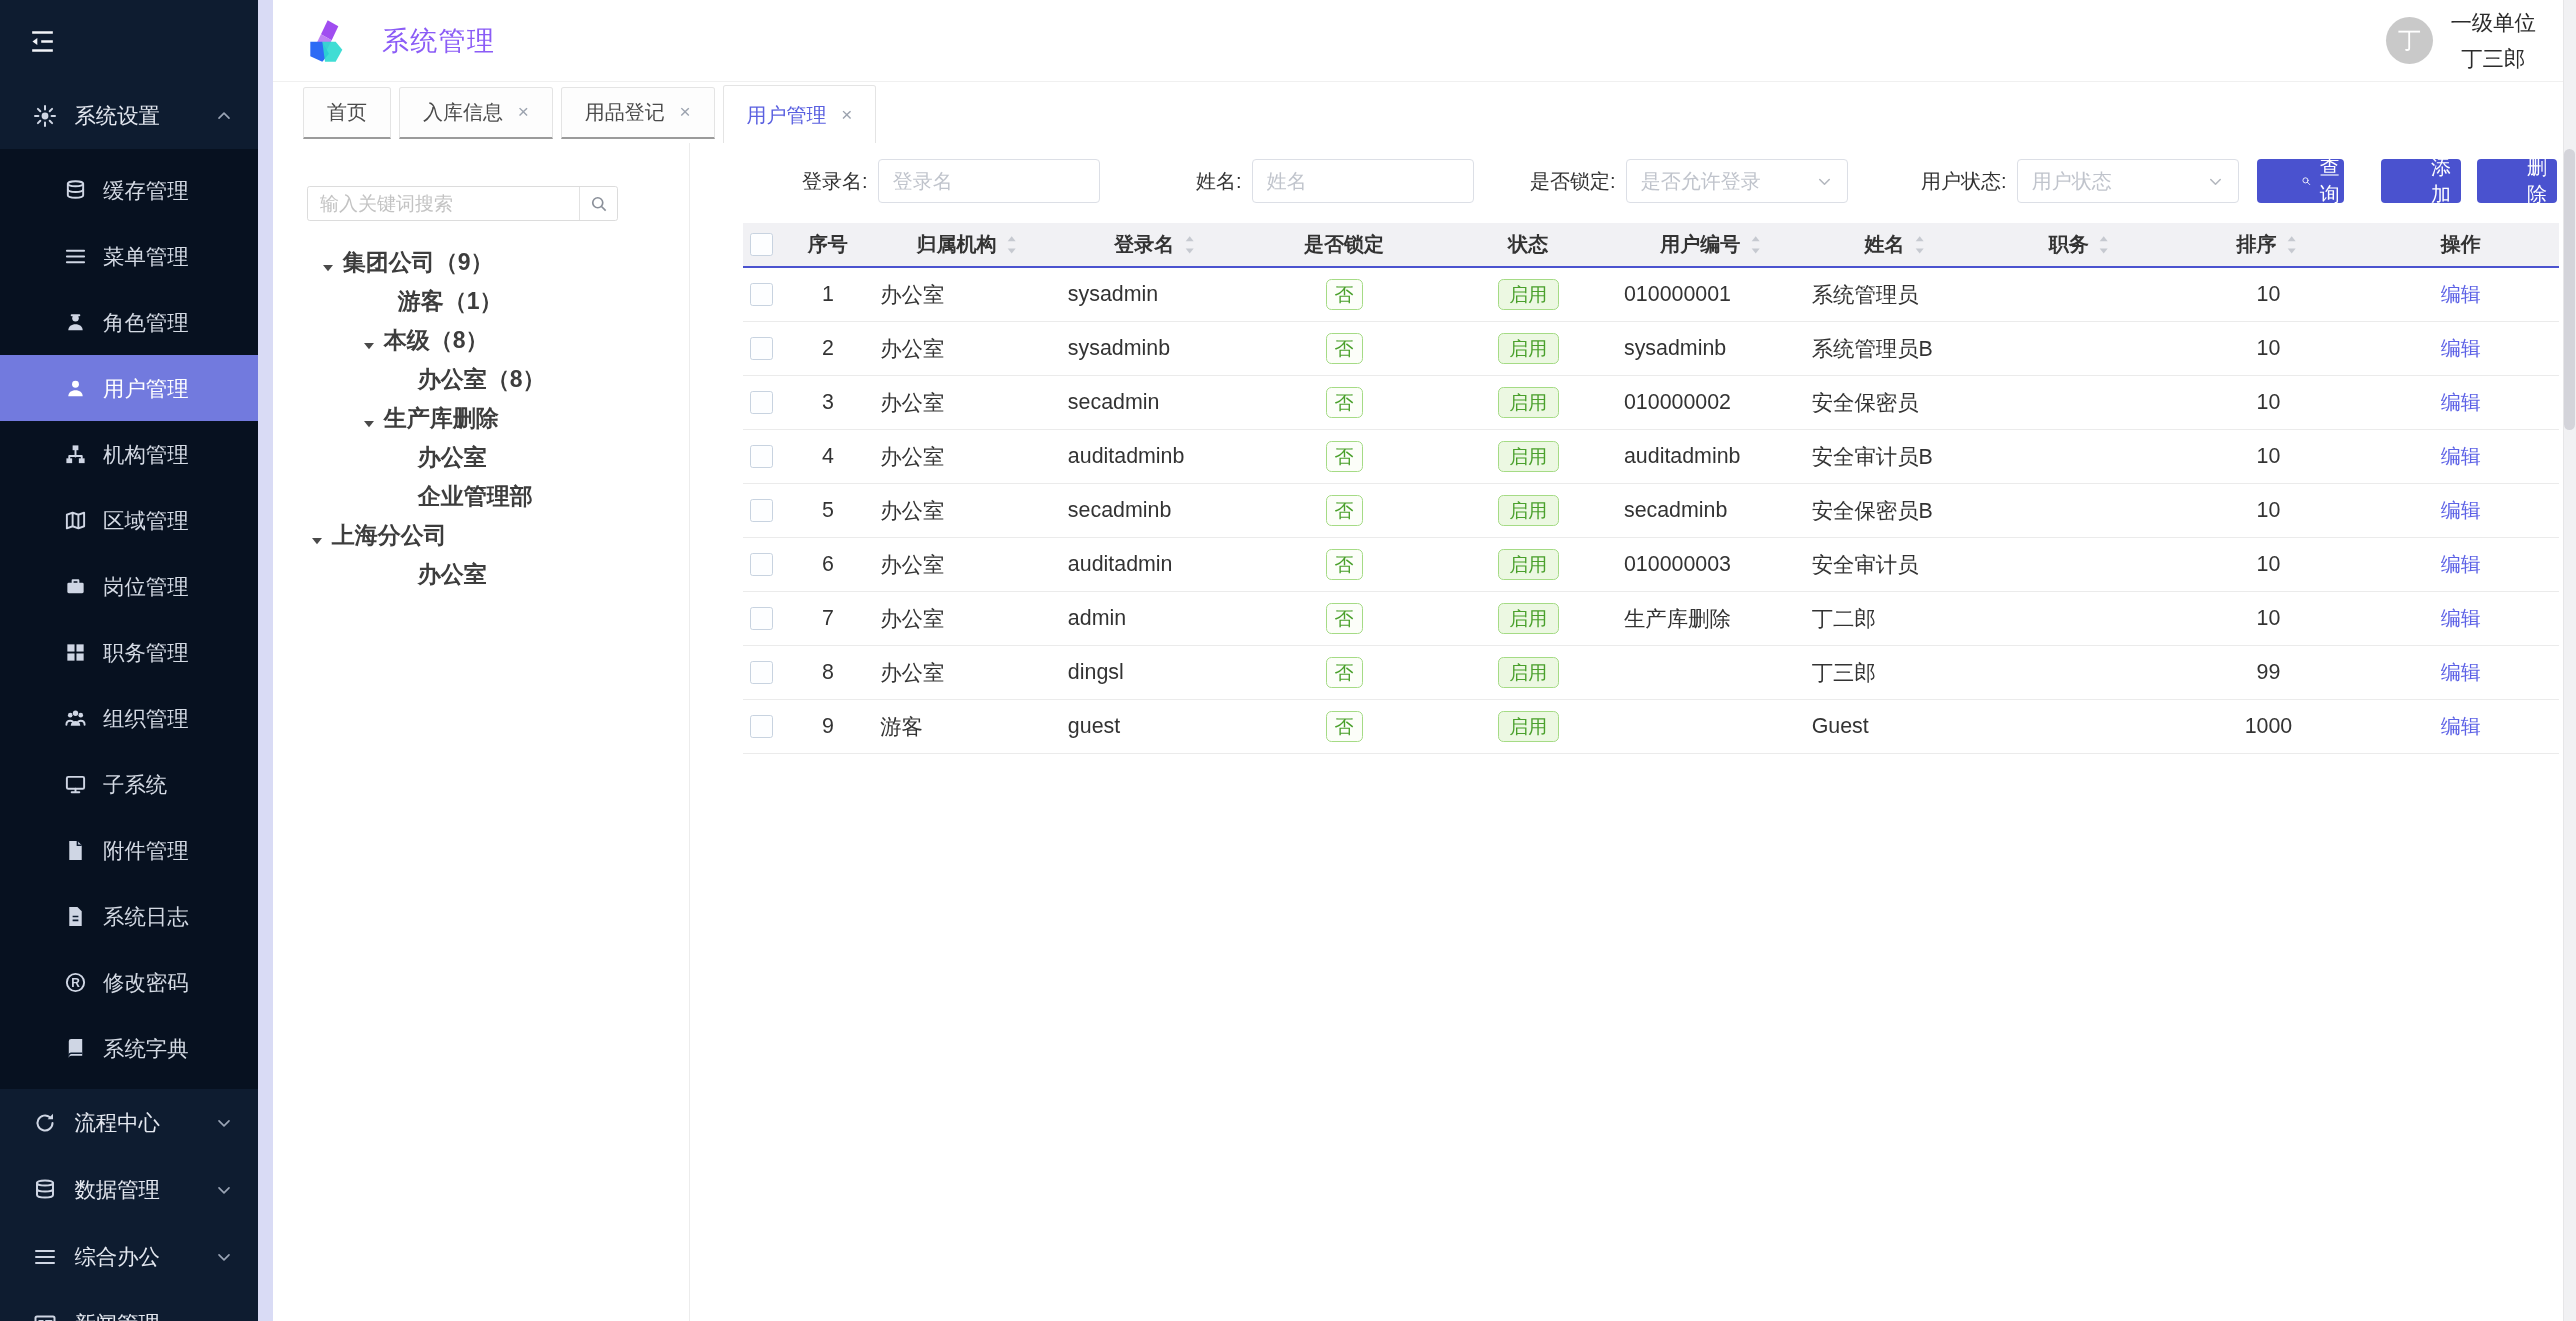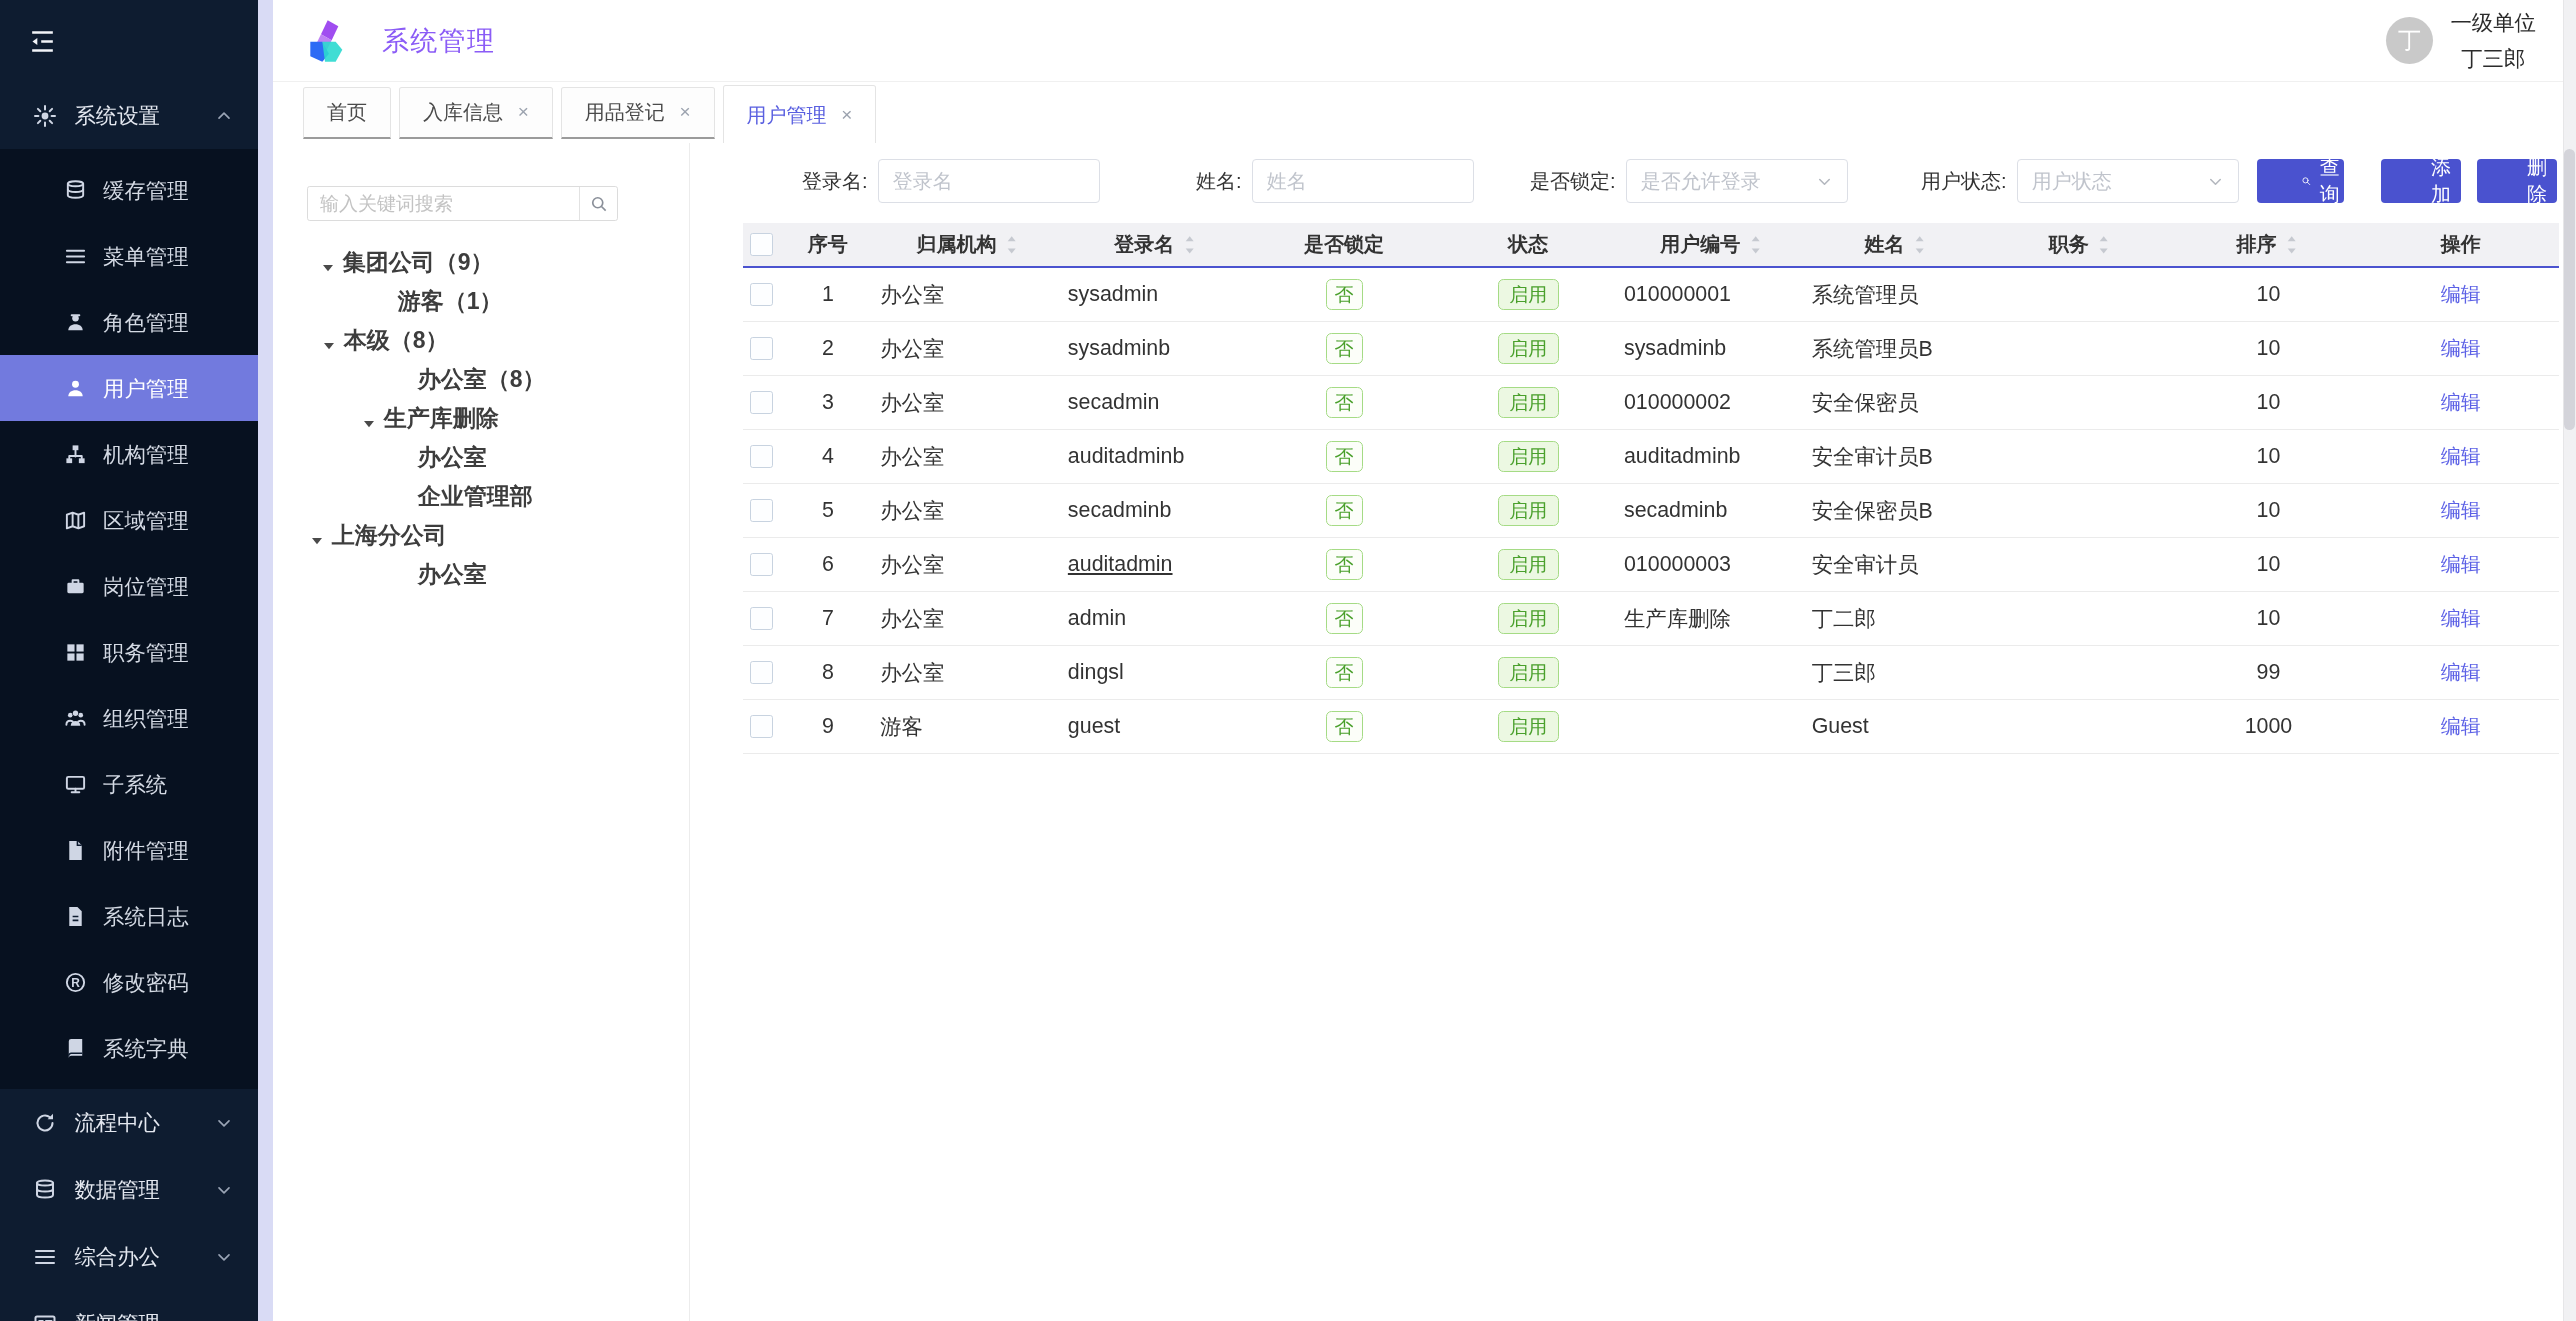--- a/index.html
+++ b/index.html
@@ -356,21 +356,21 @@
         <div class="tnode" style="padding-left: 47px;">
           <span class="tcaret"><svg viewBox="0 0 24 24">
               <path d="M4.5 7.5h15L12 17z" fill="currentColor"></path>
             </svg></span>
           <span>集团公司（9）</span>
         </div>
         <div class="tnode" style="padding-left: 88px; margin-left: 22px;">
           <span class="spacer"></span>
           <span>游客（1）</span>
         </div>
-        <div class="tnode" style="padding-left: 48px;">
+        <div class="tnode" style="padding-left: 88px;">
           <span class="tcaret"><svg viewBox="0 0 24 24">
               <path d="M4.5 7.5h15L12 17z" fill="currentColor"></path>
             </svg></span>
           <span>本级（8）</span>
         </div>
         <div class="tnode" style="padding-left: 130px;">
           <span class="spacer"></span>
           <span>办公室（8）</span>
         </div>
         <div class="tnode" style="padding-left: 88px;">
@@ -682,21 +682,21 @@
         <div class="grow body">
           <div class="gcell ac" style="width: 38px;">
             <span class="checkbox"></span>
           </div>
           <div class="gcell ac" style="width: 94px;">
             <span>6</span>
           </div>
           <div class="gcell al" style="width: 188px;">
             <span>办公室</span>
           </div>
-          <div class="gcell al" style="width: 188px; text-decoration: underline;">
+          <div class="gcell al" style="width: 188px;">
             <span>auditadmin</span>
           </div>
           <div class="gcell ac" style="width: 188px;">
             <span class="badge no">否</span>
           </div>
           <div class="gcell ac" style="width: 181px;">
             <span class="badge yes">启用</span>
           </div>
           <div class="gcell al" style="width: 188px;">
             <span>010000003</span>

